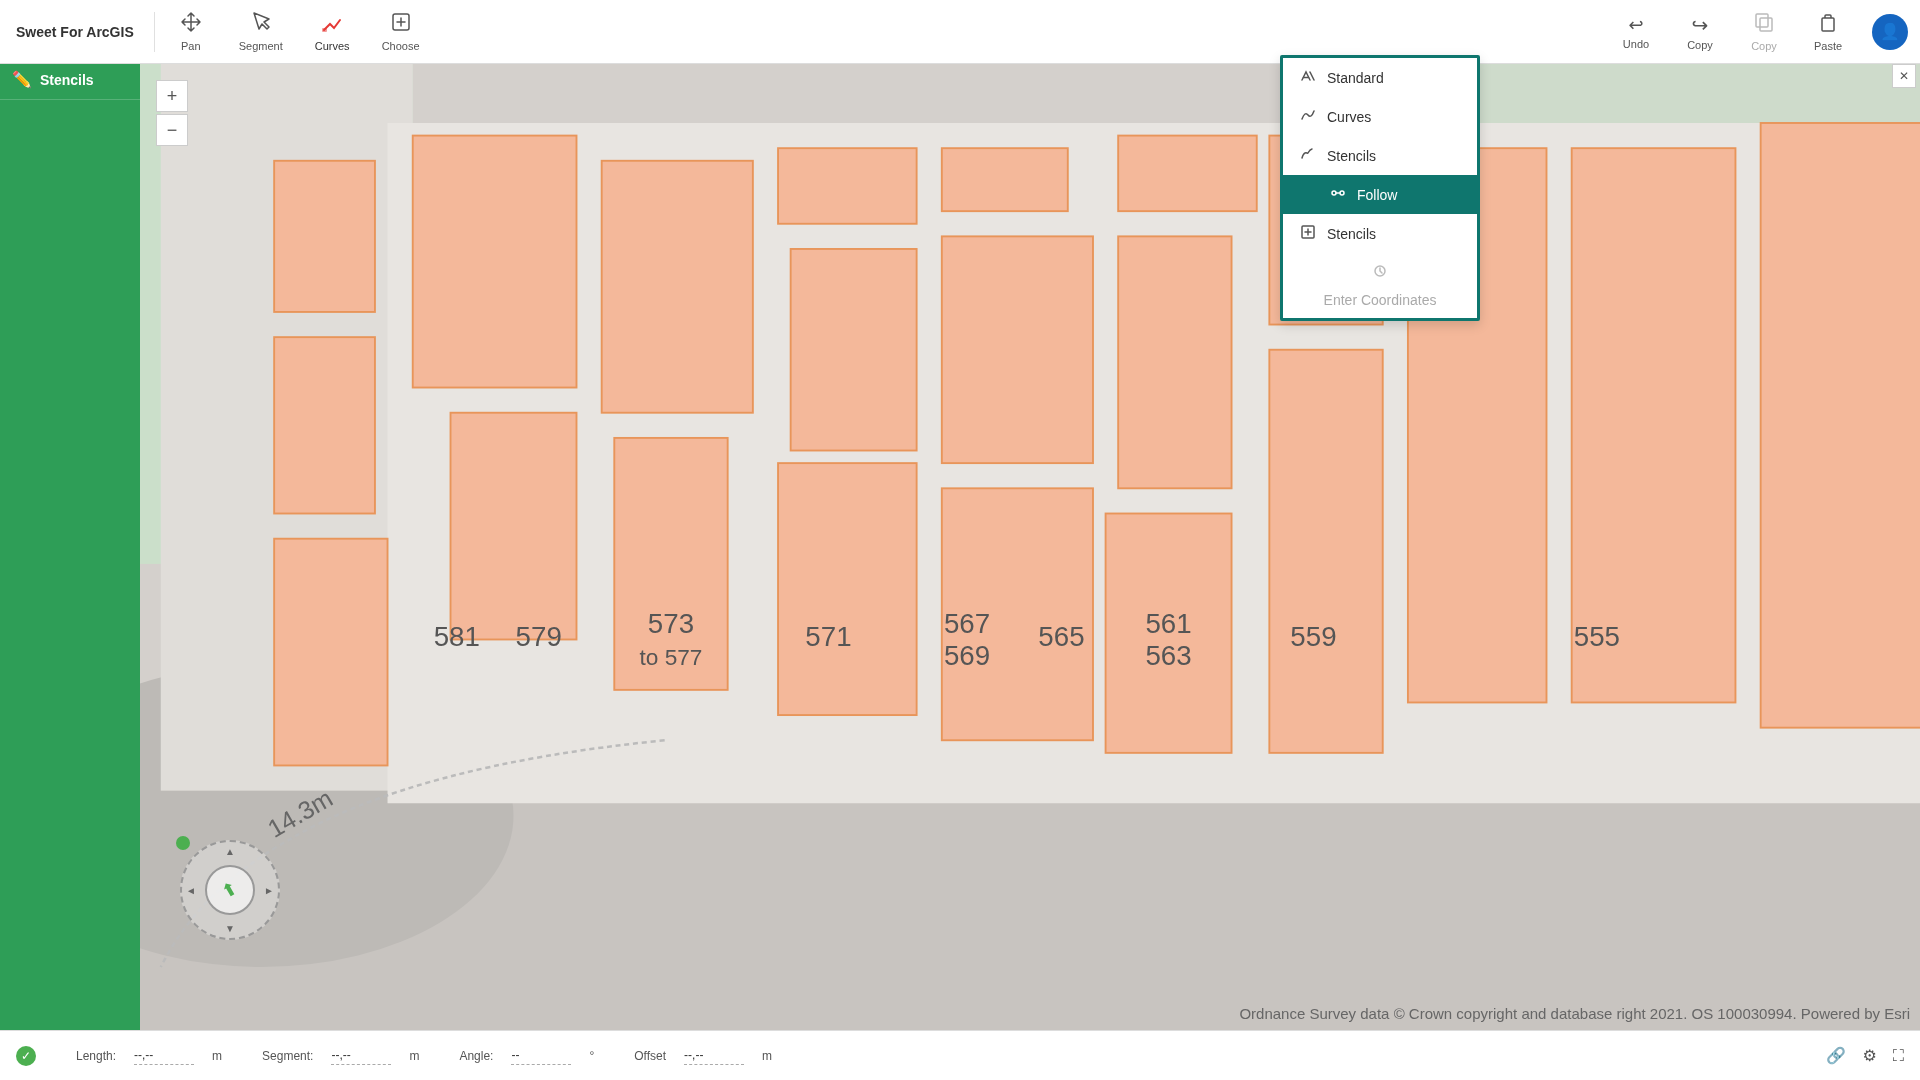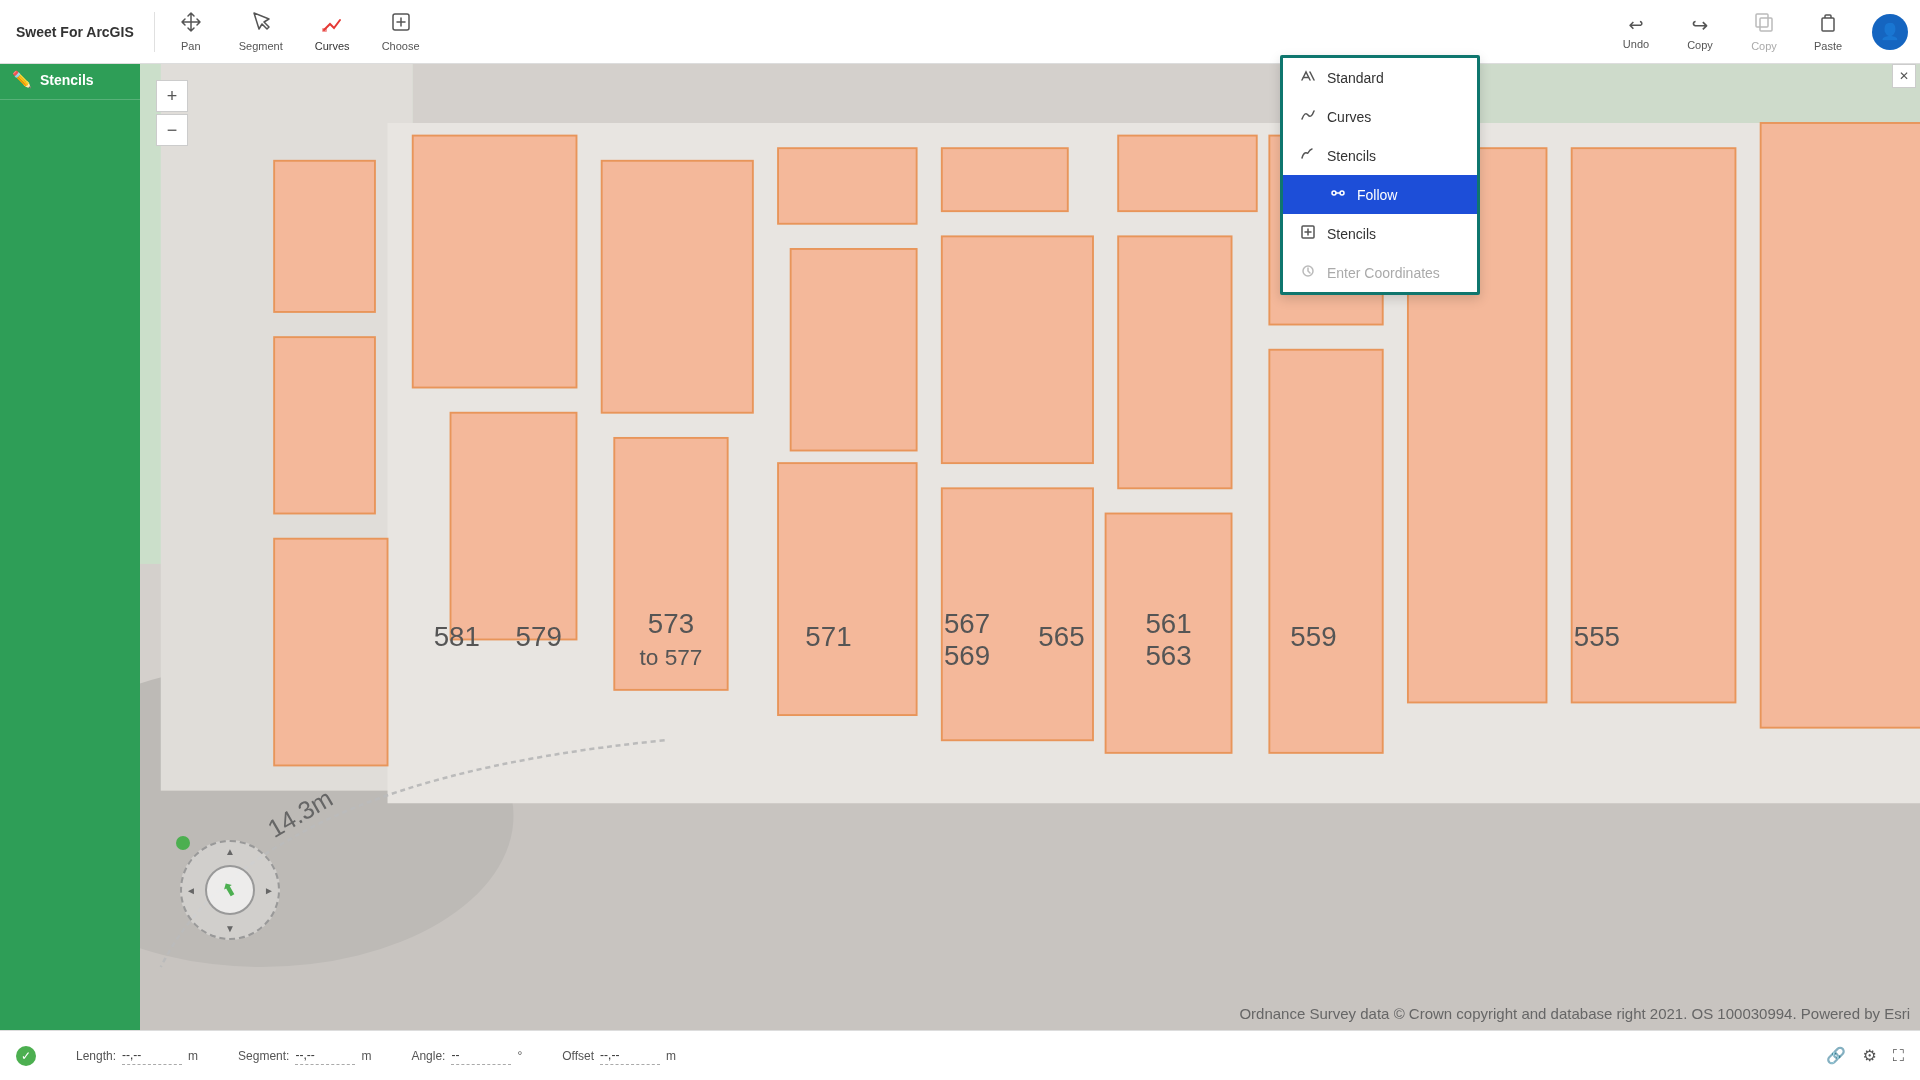--- a/index.html
+++ b/index.html
@@ -96,34 +96,34 @@
       position: absolute; top: 55px; right: 440px; z-index: 200;
       background: #fff; border: 3px solid #0f766e; box-shadow: 0 4px 12px rgba(0,0,0,0.15);
       min-width: 200px; border-radius: 2px;
     }
     .dropdown-item {
       display: flex; align-items: center; gap: 10px;
       padding: 10px 16px; font-size: 14px; color: #333;
       cursor: pointer; white-space: nowrap;
     }
     .dropdown-item.active {
-      background: #1d4ed8; color: #fff; padding-left: 46px;
-    }
-    .dropdown-item.disabled { color: #aaa; cursor: default; }
+      background: #0f766e; color: #fff; padding-left: 46px;
+    }
+    .dropdown-item.disabled { color: #aaa; cursor: default; flex-direction: column; }
     .dropdown-icon { font-size: 14px; width: 18px; text-align: center; }
 
     
     #status-bar {
       position: absolute; bottom: 0; left: 0; right: 0; height: 50px;
       background: #fff; border-top: 1px solid #ddd;
       display: flex; align-items: center; padding: 0 16px; gap: 40px;
       z-index: 100;
     }
     .status-group {
-      display: flex; align-items: center; gap: 6px; font-size: 12px; color: #555; justify-content: center;
+      display: flex; align-items: center; gap: 18px; font-size: 12px; color: #555; justify-content: center;
     }
     .status-value {
       font-size: 12px; color: #333;
       border-bottom: 1px dashed #aaa; min-width: 60px; padding: 2px 0;
     }
     .status-right {
       margin-left: auto; display: flex; align-items: center; gap: 16px;
     }
     .status-icon { font-size: 16px; color: #555; cursor: pointer; }
     .status-check {

